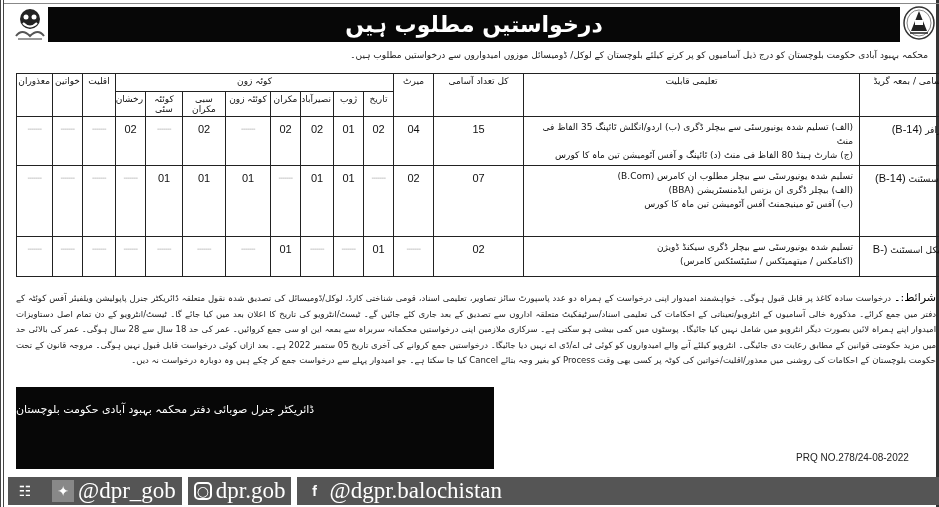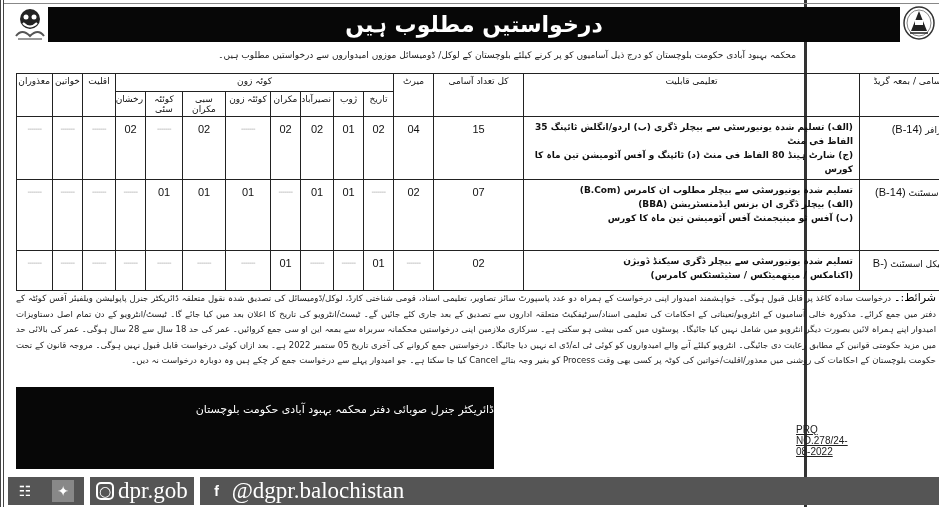--- a/index.html
+++ b/index.html
@@ -1,21 +1,21 @@
 <!DOCTYPE html>
 <html><head>
 <meta charset="utf-8">
 <style>
   * { box-sizing: border-box; margin: 0; padding: 0; }
   body {
     width: 939px; height: 507px; background: #ffffff; overflow: hidden;
     font-family: "DejaVu Sans", sans-serif; color: #111;
   }
   .page {
-    position: absolute; left: 0; top: 0; width: 807px; height: 507px;
+    position: absolute; left: 0; top: 0; width: 939px; height: 507px;
     border-left: 4px double #444; border-right: 3px solid #333;
     background: #fff;
     padding-left: 32px;
   }
   .topline { position: absolute; left: 0; top: 0; width: 939px; height: 4px; border-bottom: 1px solid #888; }
   .title-bar {
     position: absolute; left: 44px; top: 7px; width: 852px; height: 35px;
     background: #070707; color: #fff; direction: rtl;
     display: flex; align-items: center; justify-content: center;
     font-family: "DejaVu Sans", sans-serif; font-weight: bold; font-size: 22px;
@@ -29,39 +29,39 @@
   table.jobs {
     position: absolute; left: 12px; top: 73px; width: 920px;
     border-collapse: collapse; direction: rtl; table-layout: fixed;
   }
   table.jobs th, table.jobs td {
     border: 1px solid #222; font-size: 9px; text-align: center; vertical-align: top;
     padding: 2px 2px; font-weight: normal;
   }
   table.jobs td.num { font-family: "Liberation Sans", sans-serif; font-size: 11px; padding-top: 6px; }
   table.jobs td.dash { color: #999; font-size: 7px; letter-spacing: -0.5px; padding-top: 8px; }
-  table.jobs td.qual { text-align: right; font-size: 9px; line-height: 14px; padding: 3px 6px; font-weight: bold; }
+  table.jobs td.qual { text-align: right; font-size: 9px; line-height: 14px; padding: 3px 6px; }
   table.jobs td.post { text-align: right; font-size: 9px; padding-top: 6px; }
   table.jobs td.post .grade { font-family: "Liberation Sans", sans-serif; font-size: 11px; }
   table.jobs th.zone-head { font-size: 9px; }
   .terms {
     position: absolute; left: 12px; top: 290px; width: 920px; direction: rtl;
     font-size: 8.5px; line-height: 15.5px; text-align: justify; color: #222;
   }
   .terms .label { font-weight: normal; font-size: 11px; color: #000; }
   .footer-box {
     position: absolute; left: 12px; top: 387px; width: 478px; height: 82px;
-    background: #070707; color: #fff; direction: rtl; text-align: right;
+    background: #070707; color: #fff; direction: rtl; text-align: left;
   }
   .footer-box .l1 { position: absolute; top: 16px; width: 100%; font-size: 11px; }
   .footer-box .l2 { position: absolute; top: 46px; width: 100%; font-size: 11px; }
   .footer-box .phone { font-family: "Liberation Sans", sans-serif; font-weight: bold; font-size: 13px; }
   .prq {
-    position: absolute; left: 792px; top: 424px; font-family: "Liberation Sans", sans-serif;
-    font-size: 10px; color: #222; text-decoration: underline;
+    position: absolute; left: 792px; top: 452px; font-family: "Liberation Sans", sans-serif;
+    font-size: 10px; color: #222;
   }
   .social {
     position: absolute; left: 4px; top: 477px; width: 932px; height: 28px;
     background: #555; display: flex; align-items: center;
     font-family: "Liberation Serif", serif; color: #fff; font-size: 23px;
   }
   .social .item { display: flex; align-items: center; height: 100%; padding: 0 6px; }
   .social .ico {
     display: inline-flex; align-items: center; justify-content: center;
     width: 22px; height: 22px; margin-right: 4px; font-size: 14px; font-family: "DejaVu Sans", sans-serif;
@@ -214,20 +214,21 @@
   </div>
 
   <div class="prq">PRQ  NO.278/24-08-2022</div>
 
   <div class="social">
     <div class="item">
       <span class="ico">☷</span>
     </div>
     <div class="item">
       <span class="ico" style="background:#888;">✦</span>
+      <span>@dpr_gob</span>
     </div>
     <div class="sep"></div>
     <div class="item">
       <span class="ico" style="border:2px solid #fff;border-radius:5px;width:18px;height:18px;">○</span>
       <span>dpr.gob</span>
     </div>
     <div class="sep"></div>
     <div class="item">
       <span class="ico" style="font-family:'Liberation Sans',sans-serif;font-weight:bold;">f</span>
       <span>@dgpr.balochistan</span>

